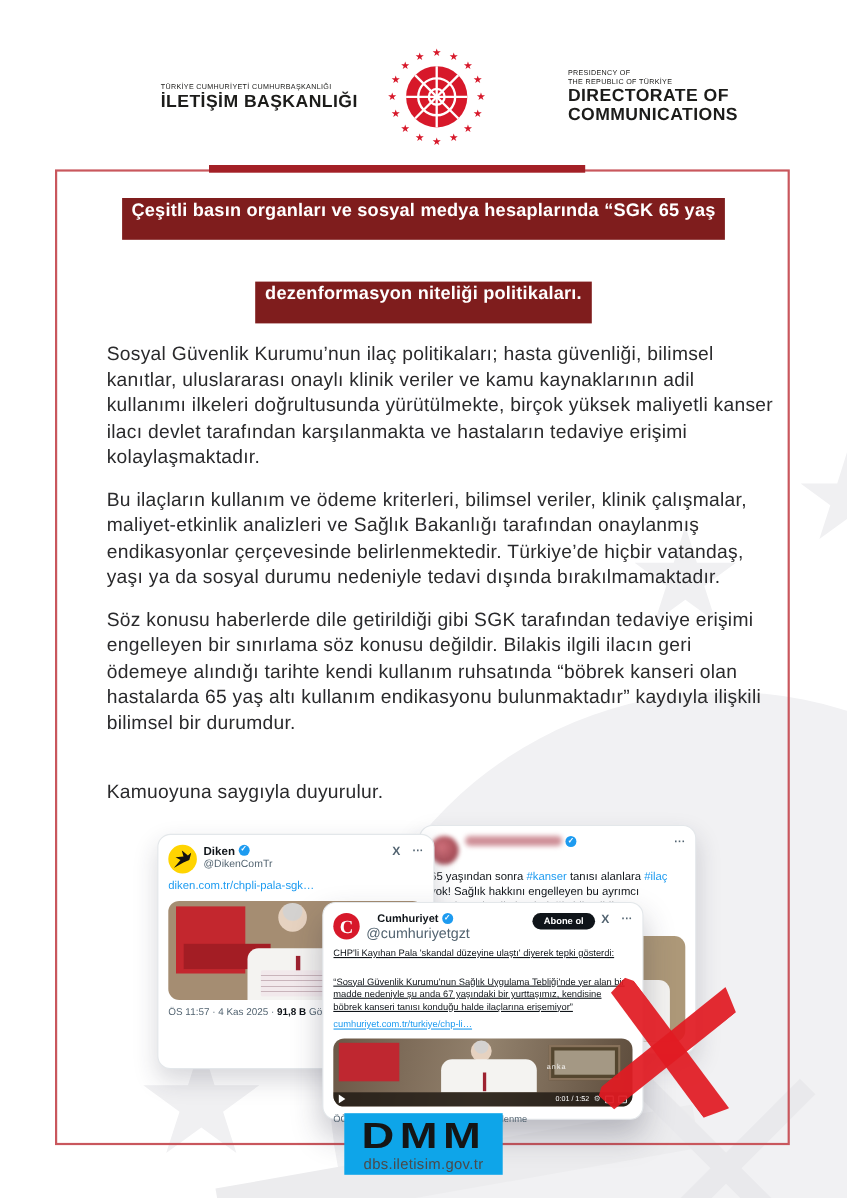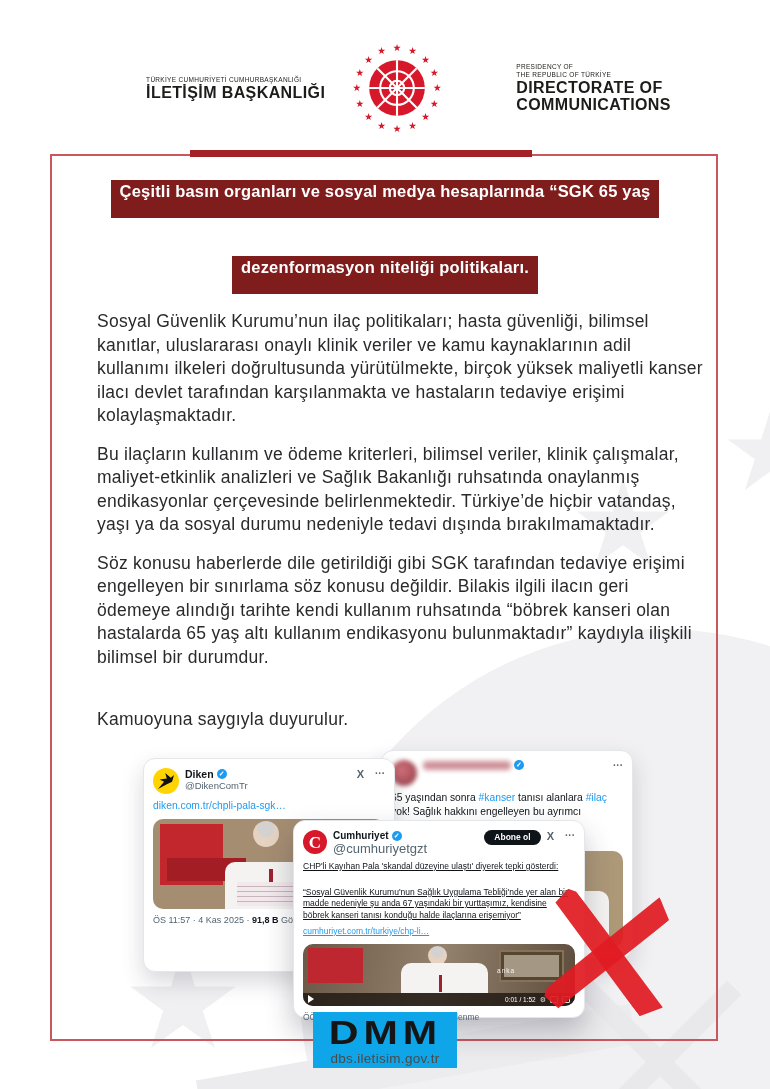--- a/index.html
+++ b/index.html
@@ -45,21 +45,21 @@
   
   .collage{position:absolute;left:135px;top:750px;width:510px;height:292px;z-index:3;}
   .tweet-card{position:absolute;background:#fff;border:1px solid #e3e7ea;border-radius:12px;
               box-shadow:0 10px 22px rgba(40,40,60,.18);padding:9px;box-sizing:border-box;}
   .card-diken{left:8px;top:8px;width:252px;height:214px;z-index:10;}
   .card-blur{left:246px;top:0;width:252px;height:208px;z-index:5;}
   .card-cumhuriyet{left:158px;top:70px;width:292px;height:198px;z-index:20;
                    box-shadow:0 14px 28px rgba(40,40,60,.28);}
   .tw-head{display:flex;align-items:flex-start;gap:6px;}
   .tw-names{flex:1;min-width:0;}
-  .tw-name{font-size:10.5px;font-weight:bold;color:#0f1419;display:flex;align-items:center;gap:3px;}
+  .tw-name{font-size:10.5px;font-weight:bold;color:#0f1419;display:flex;align-items:flex-start;gap:3px;}
   .tw-handle{font-size:9.5px;color:#536471;}
   .badge{width:10px;height:10px;border-radius:50%;background:#1d9bf0;color:#fff;font-size:7px;
          line-height:10px;text-align:center;display:inline-block;flex:0 0 auto;}
   .xlogo{font-size:11px;font-weight:bold;color:#536471;}
   .more{font-size:10px;color:#536471;font-weight:bold;margin-left:5px;}
   .avatar{width:26px;height:26px;border-radius:50%;flex:0 0 auto;position:relative;overflow:hidden;}
   .av-diken{background:#ffd400;}
   .av-diken .thorn{position:absolute;left:5px;top:5px;width:16px;height:16px;background:#111;
         clip-path:polygon(0 100%,38% 55%,10% 40%,55% 35%,45% 0,80% 30%,100% 12%,88% 55%,55% 70%);}
   .av-blurred{background:radial-gradient(circle at 40% 40%,#d4737d,#8d3a44);filter:blur(2px);}
@@ -169,21 +169,21 @@
 
   <div class="title-block">
     <span class="title-line">Çeşitli basın organları ve sosyal medya hesaplarında “SGK 65 yaş</span><br>
     <br>
     <br>
     <span class="title-line">dezenformasyon niteliği politikaları.</span>
   </div>
 
   <div class="body-text">
     <p>Sosyal Güvenlik Kurumu’nun ilaç politikaları; hasta güvenliği, bilimsel kanıtlar, uluslararası onaylı klinik veriler ve kamu kaynaklarının adil kullanımı ilkeleri doğrultusunda yürütülmekte, birçok yüksek maliyetli kanser ilacı devlet tarafından karşılanmakta ve hastaların tedaviye erişimi kolaylaşmaktadır.</p>
-    <p>Bu ilaçların kullanım ve ödeme kriterleri, bilimsel veriler, klinik çalışmalar, maliyet-etkinlik analizleri ve Sağlık Bakanlığı ruhsatında onaylanmış endikasyonlar çerçevesinde belirlenmektedir. Türkiye’de hiçbir vatandaş, yaşı ya da sosyal durumu nedeniyle tedavi dışında bırakılmamaktadır.</p>
+    <p>Bu ilaçların kullanım ve ödeme kriterleri, bilimsel veriler, klinik çalışmalar, maliyet-etkinlik analizleri ve Sağlık Bakanlığı tarafından onaylanmış endikasyonlar çerçevesinde belirlenmektedir. Türkiye’de hiçbir vatandaş, yaşı ya da sosyal durumu nedeniyle tedavi dışında bırakılmamaktadır.</p>
     <p>Söz konusu haberlerde dile getirildiği gibi SGK tarafından tedaviye erişimi engelleyen bir sınırlama söz konusu değildir. Bilakis ilgili ilacın geri ödemeye alındığı tarihte kendi kullanım ruhsatında “böbrek kanseri olan hastalarda 65 yaş altı kullanım endikasyonu bulunmaktadır” kaydıyla ilişkili bilimsel bir durumdur.</p>
     <p><br>
       <span>Kamuoyuna saygıyla duyurulur.</span></p>
   </div>
 
   <div class="collage">
 
     <div class="tweet-card card-diken">
       <div class="tw-head">
         <div class="avatar av-diken">
@@ -230,21 +230,21 @@
         <div class="person-head" style="right:26%;top:5%;width:24px;height:24px;"></div>
         <div class="person-body" style="right:6%;bottom:0;width:44%;height:58%;"></div>
         <div class="tie" style="right:26%;bottom:16%;height:32%;"></div>
       </div>
     </div>
 
     <div class="tweet-card card-cumhuriyet">
       <div class="tw-head">
         <div class="avatar av-cum">C</div>
         <div class="tw-names">
-          <div class="tw-name" style="font-size:10px;">
+          <div class="tw-name" style="font-size:10px;margin-left:10px;">
               <span>Cumhuriyet</span>
             <span class="badge">✓</span>
             </div>
           <div class="tw-handle" style="font-size:13px;">@cumhuriyetgzt</div>
         </div>
         <span class="subscribe">Abone ol</span>
         <span class="xlogo">X</span>
         <span class="more">···</span>
       </div>
       <div class="tw-text tw-small oneline">CHP'li Kayıhan Pala 'skandal düzeyine ulaştı' diyerek tepki gösterdi:</div>

